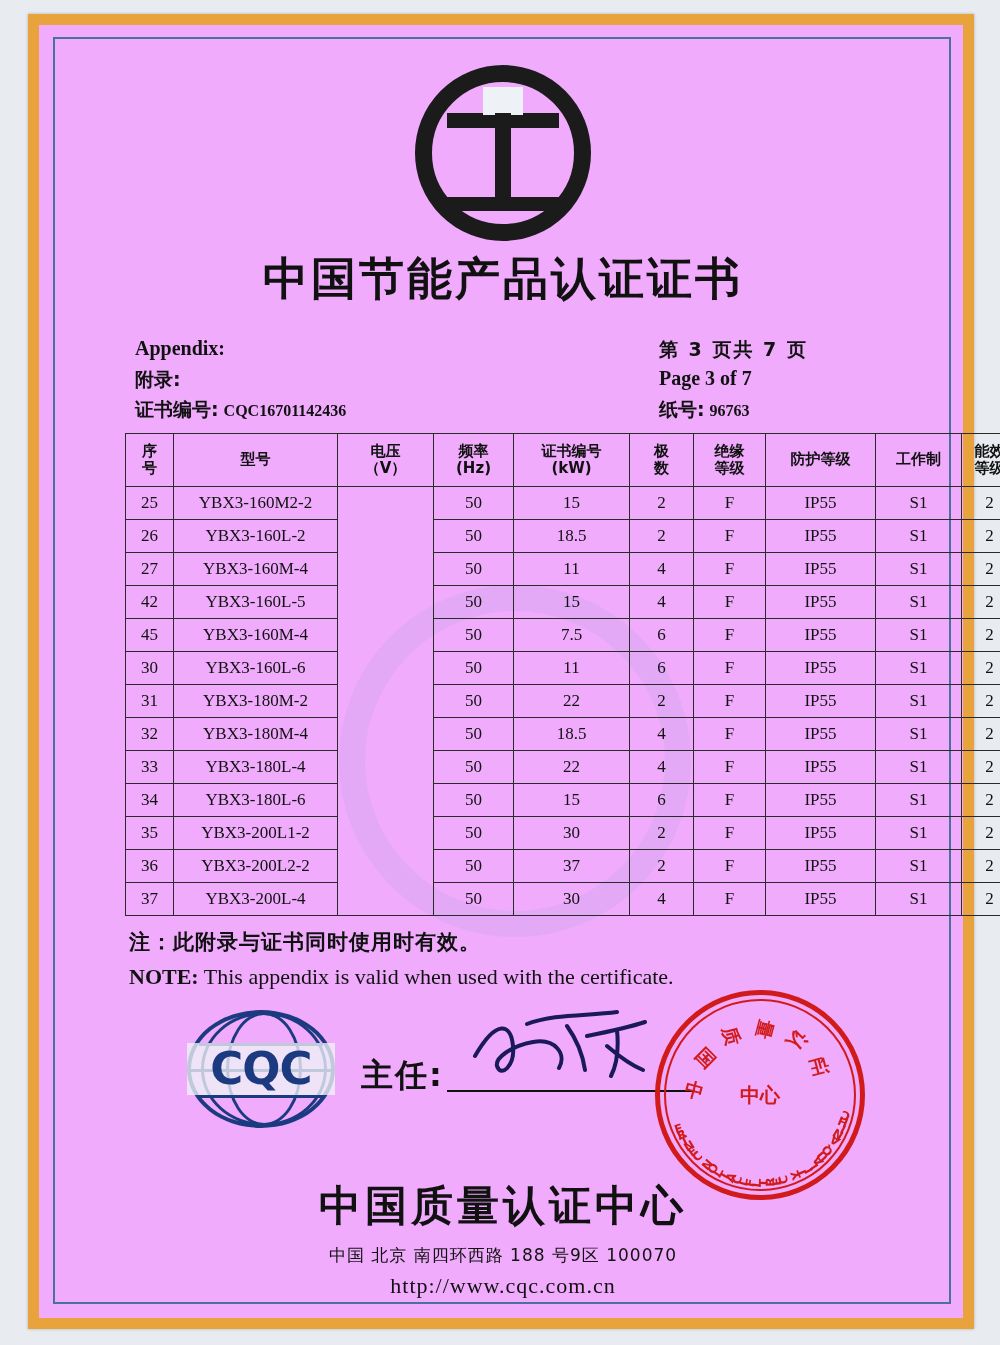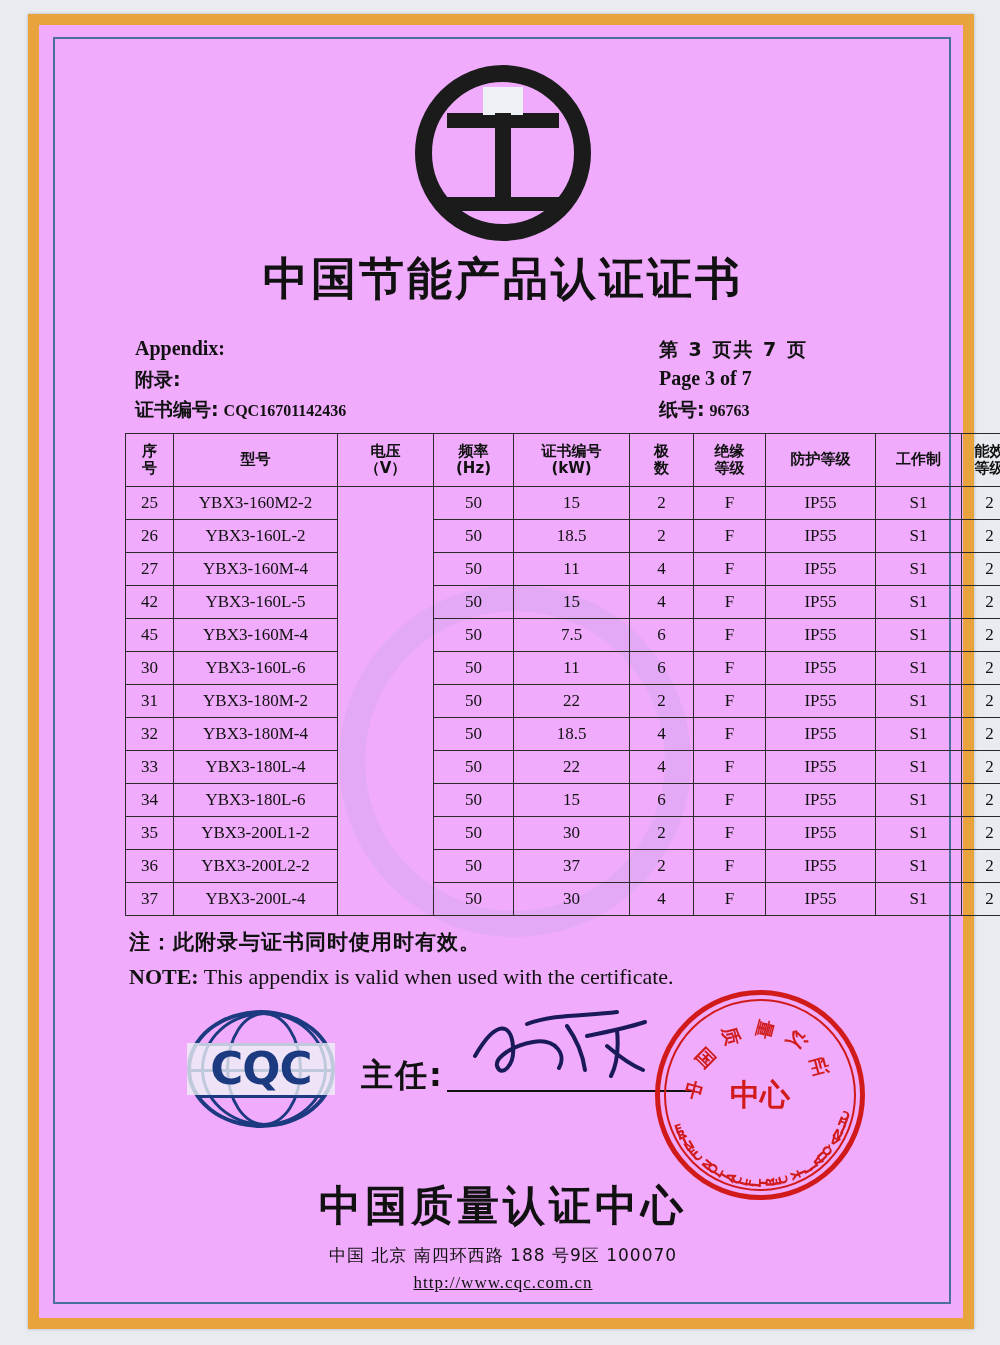--- a/index.html
+++ b/index.html
@@ -233,21 +233,21 @@
     position:absolute;inset:9px;
     border:2px solid #d11a1a;
     border-radius:50%;
   }
   .seal .center{
     position:absolute;left:50%;top:50%;
     transform:translate(-50%,-50%);
     font-family:"DejaVu Sans", sans-serif;
     font-weight:bold;
     color:#d11a1a;
-    font-size:30px;
+    font-size:20px;
     line-height:30px;
     letter-spacing:0;
     text-align:center;
   }
   .seal .arc span{
     position:absolute;
     left:50%;top:50%;
     font-family:"DejaVu Sans", sans-serif;
     font-weight:bold;
     font-size:13px;
@@ -273,25 +273,24 @@
   }
   .f-addr{
     font-family:"DejaVu Sans", sans-serif;
     font-size:17px;
     color:#111;
     margin-top:10px;
     letter-spacing:1px;
   }
   .f-url{
     font-family:"Liberation Serif", serif;
-    font-size:17px;
+    font-size:22px;
     color:#111;
     margin-top:6px;
     letter-spacing:1px;
-    text-decoration:underline;
   }
   
   .watermark{
     position:absolute;
     left:300px;top:560px;
     width:300px;height:300px;
     border-radius:50%;
     border:26px solid rgba(120,160,200,.10);
     pointer-events:none;
   }

